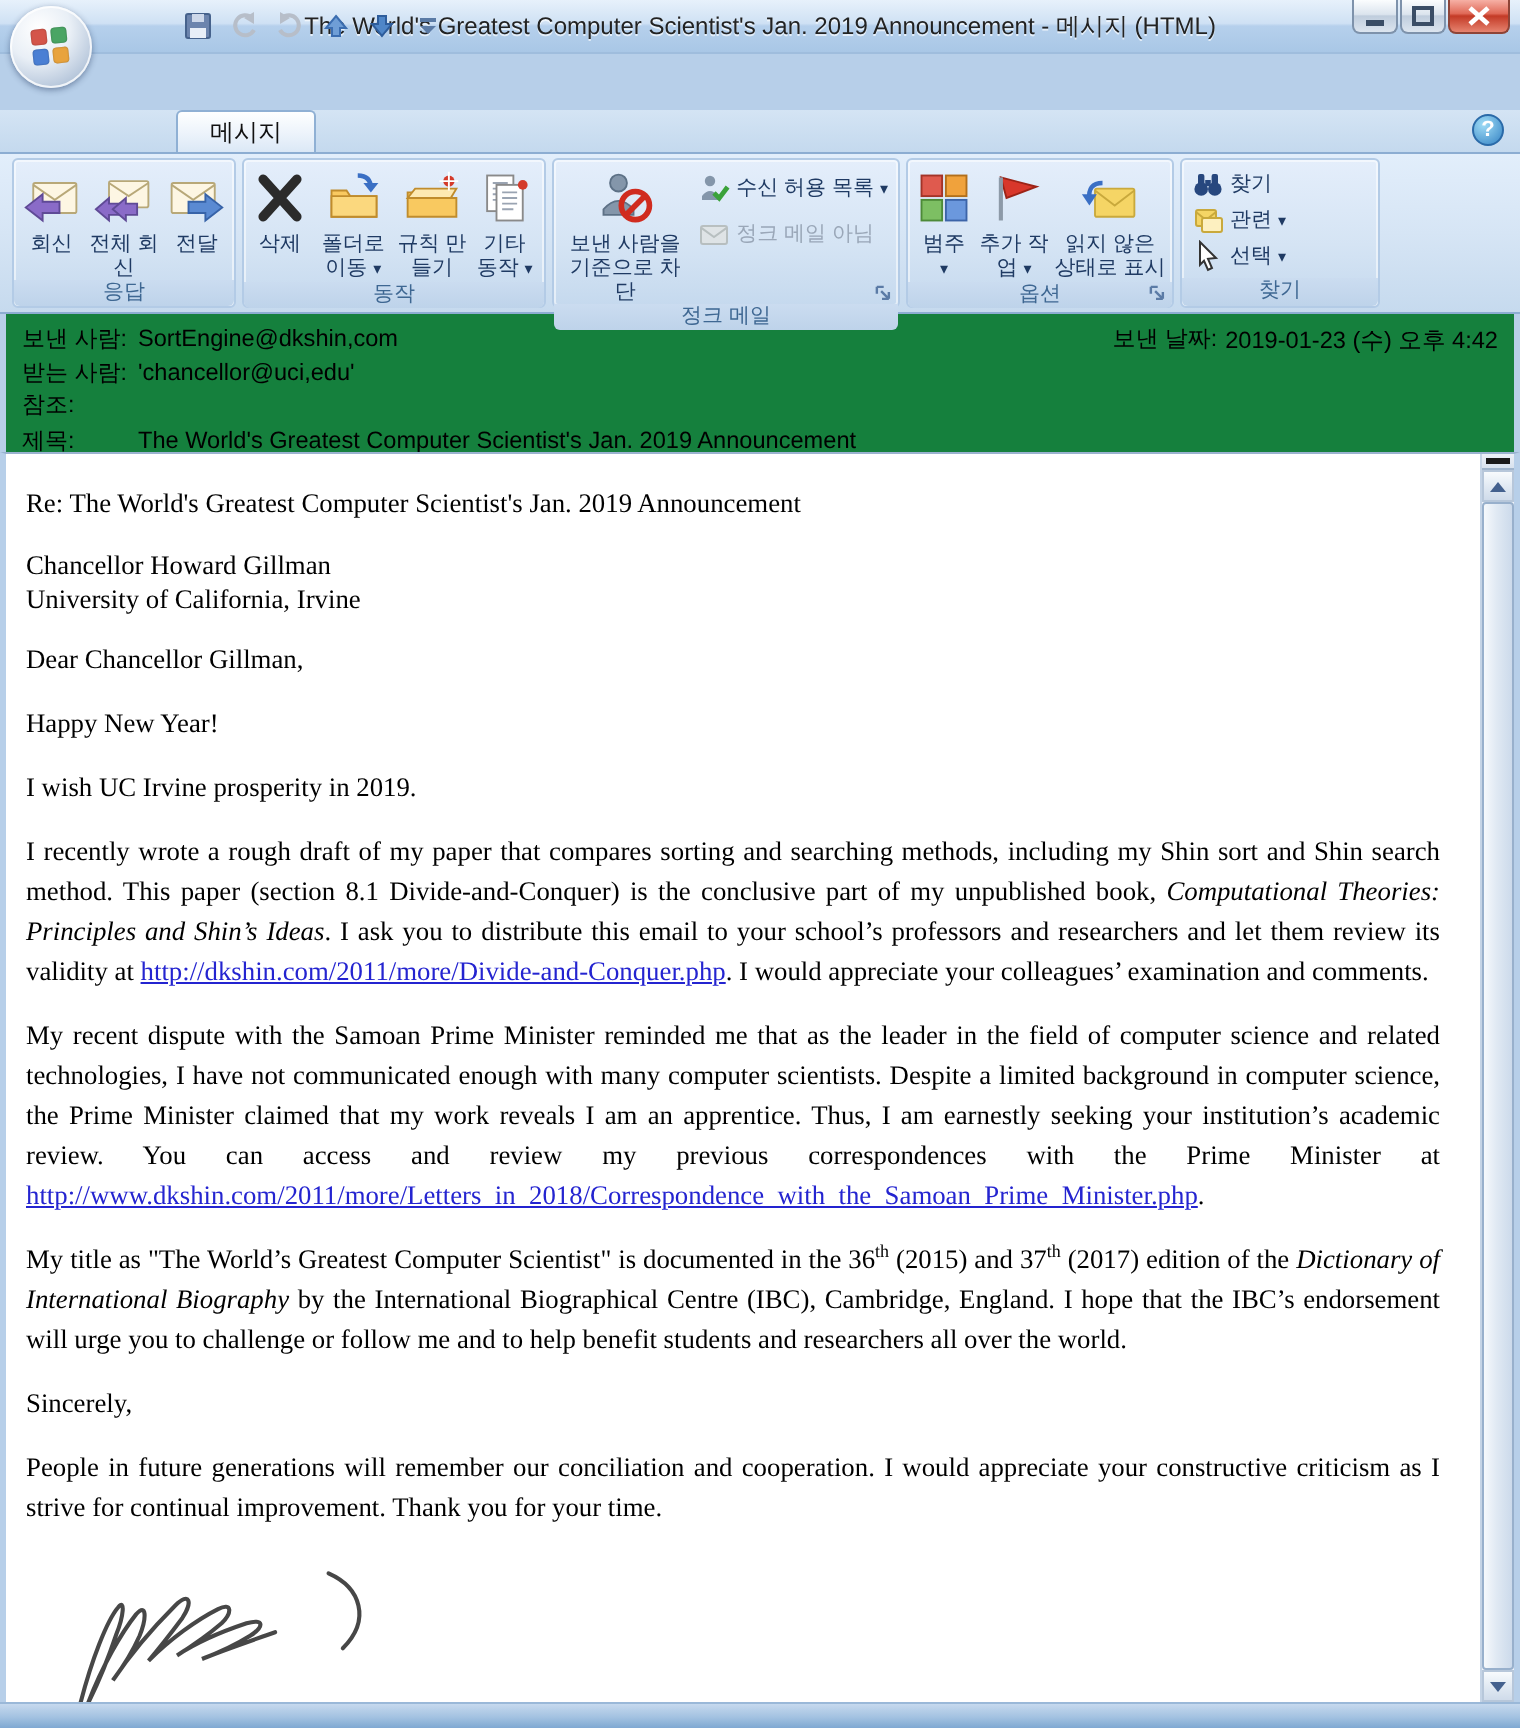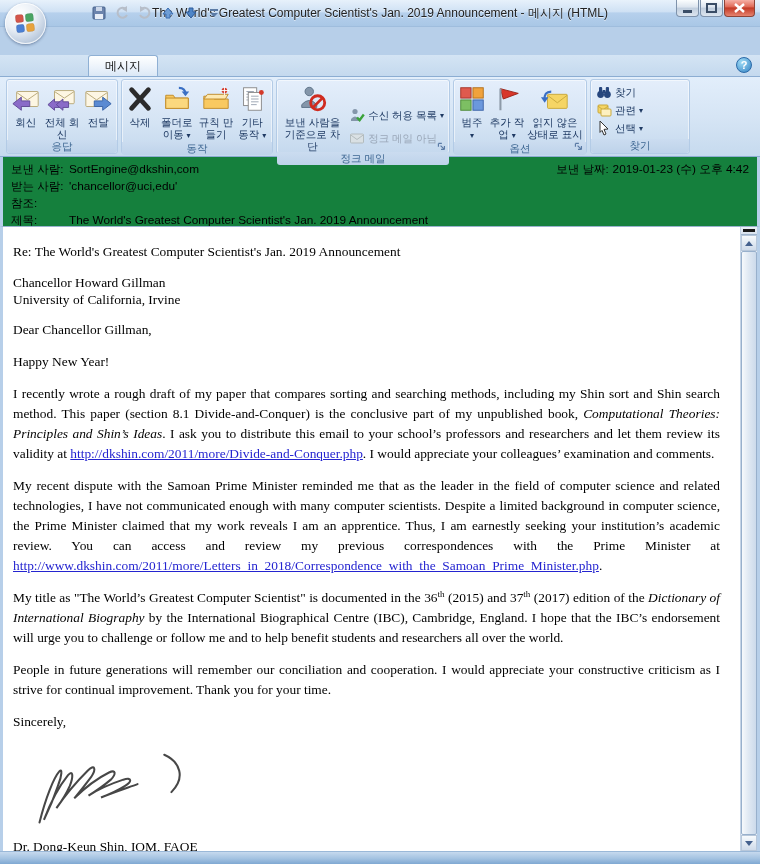--- a/index.html
+++ b/index.html
@@ -42,21 +42,21 @@
   .gbody { flex:1; display:flex; align-items:flex-start; padding:2px 2px 0 2px; }
   .glabel { height:14px; line-height:13px; font-size:10.5px; color:#3e6792; text-align:center;
     background:linear-gradient(#cbdcf0,#bed3ea); border-radius:0 0 3px 3px; }
   .bigbtn { display:flex; flex-direction:column; align-items:center; padding:2px 1px 0 1px;
     font-size:10.5px; line-height:12px; color:#1f3a63; text-align:center; border-radius:3px; }
   .bigbtn .ic { width:30px; height:30px; margin-bottom:2px; }
   .smallbtn { display:flex; align-items:center; gap:3px; font-size:10.5px; color:#1f3a63; padding:1px 3px; line-height:15px; white-space:nowrap; }
   .ic16 { width:16px; height:16px; flex:0 0 16px; }
   .caret { font-size:8px; color:#1f3a63; }
   .disabled { color:#9aa7b8 !important; }
-  .jcol { display:flex; flex-direction:column; gap:5px; margin-top:24px; }
+  .jcol { display:flex; flex-direction:column; gap:5px; margin-top:3px; }
   .dlaunch { position:absolute; right:2px; bottom:1px; width:12px; height:12px; }
 
   
   .msgheader { height:69px; flex:0 0 69px; background:#15803d; border-left:3px solid #b7cfe9; border-right:3px solid #b7cfe9;
     padding:5px 8px 0 8px; font-size:11.5px; color:#000; }
   .hrow { display:flex; height:16px; line-height:15px; margin-bottom:1px; align-items:baseline; }
   .hlabel { width:58px; flex:0 0 58px; }
   .hvalue { font-size:11.8px; white-space:nowrap; }
   .hspacer { flex:1; }
   .hdate { display:flex; gap:4px; }
@@ -364,25 +364,26 @@
     </div>
   </div>
 
   <div class="bodywrap">
     <div class="bodytext">
 
     <p class="bp"><span>Re: The World's Greatest Computer Scientist's Jan. 2019 Announcement</span></p>
         <p class="bp addr"><span>Chancellor Howard Gillman</span><br><span>University of California, Irvine</span></p>
         <p class="bp"><span>Dear Chancellor Gillman,</span></p>
         <p class="bp"><span>Happy New Year!</span></p>
+        <p class="bp"><span>I wish UC Irvine prosperity in 2019.</span></p>
         <p class="bp jst"><span>I recently wrote a rough draft of my paper that compares sorting and searching methods, including my Shin sort and Shin search method.  This paper (section 8.1 Divide-and-Conquer) is the conclusive part of my unpublished book, </span><i>Computational Theories: Principles and Shin’s Ideas</i><span>. I ask you to distribute this email to your school’s professors and researchers and let them review its validity at </span><a class="blink" href="#" style="color: rgb(36, 36, 208);">http://dkshin.com/2011/more/Divide-and-Conquer.php</a><span>. I would appreciate your colleagues’ examination and comments.</span></p>
         <p class="bp jst"><span>My recent dispute with the Samoan Prime Minister reminded me that as the leader in the field of computer science and related technologies, I have not communicated enough with many computer scientists. Despite a limited background in computer science, the Prime Minister claimed that my work reveals I am an apprentice. Thus, I am earnestly seeking your institution’s academic review. You can access and review my previous correspondences with the Prime Minister at </span><a class="blink" href="#" style="color: rgb(36, 36, 208);">http://www.dkshin.com/2011/more/Letters_in_2018/Correspondence_with_the_Samoan_Prime_Minister.php</a><span>.</span></p>
         <p class="bp jst"><span>My title as "The World’s Greatest Computer Scientist" is documented in the 36</span><sup>th</sup><span> (2015) and 37</span><sup>th</sup><span> (2017) edition of the </span><i>Dictionary of International Biography</i><span> by the International Biographical Centre (IBC), Cambridge, England. I hope that the IBC’s endorsement will urge you to challenge or follow me and to help benefit students and researchers all over the world.</span></p>
+        <p class="bp"><span>Sincerely,</span></p>
         <p class="bp jst"><span>People in future generations will remember our conciliation and cooperation. I would appreciate your constructive criticism as I strive for continual improvement. Thank you for your time.</span></p>
-        <p class="bp"><span>Sincerely,</span></p>
         <div class="sigblock"><svg width="185" height="82" viewBox="0 0 200 92">
             <path d="M8 88 C15 60 24 38 30 31 C34 26 33 36 29 46 C25 58 19 73 13 85 C21 64 32 45 40 35 C46 28 46 37 42 47 C38 56 33 64 27 72 C39 54 52 40 62 30 C70 22 72 28 66 37 C60 45 53 54 47 61 C59 49 74 38 86 32 C94 28 94 34 88 40 C81 46 71 53 63 58 C75 50 90 44 102 40 C112 37 112 42 104 47 C96 52 85 57 77 60 C89 55 104 50 118 45" fill="none" stroke="#474747" stroke-width="2.3" stroke-linecap="round"></path>
             <path d="M148 12 C166 20 172 38 156 54" fill="none" stroke="#474747" stroke-width="2.3" stroke-linecap="round"></path>
           </svg></div>
         <p class="bp signame"><span>Dr. Dong-Keun Shin, IOM, FAOE</span><br></p>
       </div>
 
     <div class="scrollbar">
       <div class="split">
           <i></i>

